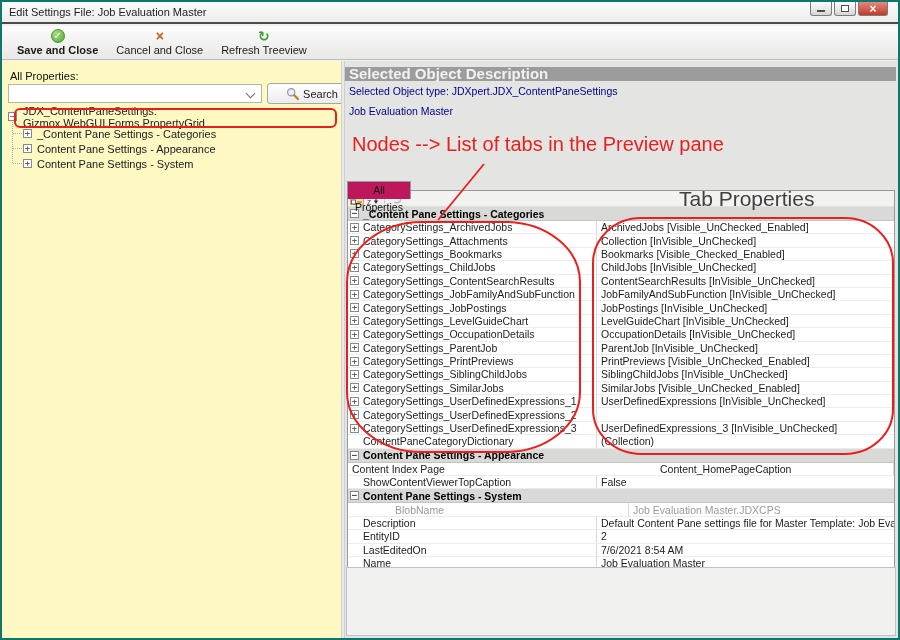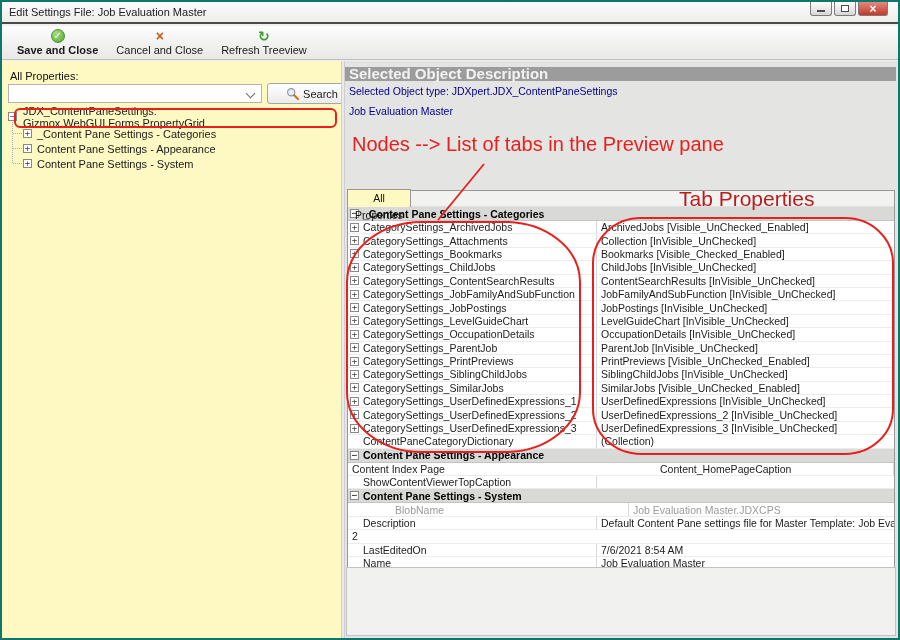--- a/index.html
+++ b/index.html
@@ -75,22 +75,22 @@
     padding-left:11px; font-size:11px; color:#1a1a1a; }
   .tree-child::before { content:""; position:absolute; left:1px; top:7px; width:9px; border-top:1px dotted #9fb0c4; }
 
   
   .right-panel { position:absolute; left:343px; top:59px; width:553px; height:577px; background:#e4e4e3; }
   .desc-header { position:absolute; left:0; top:6px; width:551px; height:14px;
     background:#9c9c9c; color:#f2f2f2; font-size:15px; line-height:14px; padding-left:4px; font-weight:bold; }
   .desc-type { position:absolute; left:4px; top:24px; font-size:10.5px; color:#00008b; }
   .desc-name { position:absolute; left:4px; top:44px; font-size:10.5px; color:#00008b; }
 
-  .tab { position:absolute; left:2px; top:128px; width:64px; height:18px;
-    background:#fef9c3; border:1px solid #989898; border-bottom:none;
+  .tab { position:absolute; left:2px; top:120px; width:64px; height:18px;
+    background:#be185d; border:1px solid #989898; border-bottom:none;
     font-size:10.5px; text-align:center; line-height:17px; color:#111; cursor:pointer; z-index:2; }
 
   .tabpage { position:absolute; left:2px; top:129px; width:548px; height:380px;
     border:1px solid #989898; background:#fff; overflow:hidden; }
 
   .grid-toolbar { height:16px; background:#f2f2f1; border-bottom:1px solid #e0e0e0;
     display:flex; align-items:center; gap:2px; padding-left:2px; }
   .gt-ico { width:14px; height:13px; display:flex; align-items:center; justify-content:center; cursor:pointer; }
   .gt-ico.selected { background:#fbe3a3; border:1px solid #d8ab52; }
   .gt-sep { width:1px; height:11px; background:#cfcfcf; margin:0 2px; }
@@ -351,23 +351,20 @@
             </div>
             <div class="pcell value">
               <span>UserDefinedExpressions [InVisible_UnChecked]</span>
             </div>
           </div>
           <div class="prow">
             <div class="pcell name">
               <span class="expander">+</span>
               <span>CategorySettings_UserDefinedExpressions_2</span>
             </div>
-            <div class="pcell value">
-              <span>UserDefinedExpressions_2 [InVisible_UnChecked]</span>
-            </div>
           </div>
           <div class="prow">
             <div class="pcell name">
               <span class="expander">+</span>
               <span>CategorySettings_UserDefinedExpressions_3</span>
             </div>
             <div class="pcell value">
               <span>UserDefinedExpressions_3 [InVisible_UnChecked]</span>
             </div>
           </div>
@@ -391,20 +388,23 @@
             <div class="pcell name">
               <span class="noexp"></span>
               <span>Content_HomePageCaption</span>
             </div>
           </div>
           <div class="prow">
             <div class="pcell name">
               <span class="noexp"></span>
               <span>ShowContentViewerTopCaption</span>
             </div>
+            <div class="pcell value">
+              <span>False</span>
+            </div>
           </div>
           <div class="pcat">
             <span class="expander">−</span>
             <span>Content Pane Settings - System</span>
           </div>
           <div class="prow disabled">
             <div class="pcell name">
               <span class="noexp"></span>
               <span>BlobName</span>
             </div>
@@ -415,20 +415,24 @@
           <div class="prow">
             <div class="pcell name">
               <span class="noexp"></span>
               <span>Description</span>
             </div>
             <div class="pcell value">
               <span>Default Content Pane settings file for Master Template: Job Evaluation Master</span>
             </div>
           </div>
           <div class="prow">
+            <div class="pcell name">
+              <span class="noexp"></span>
+              <span>EntityID</span>
+            </div>
             <div class="pcell value">
               <span>2</span>
             </div>
           </div>
           <div class="prow">
             <div class="pcell name">
               <span class="noexp"></span>
               <span>LastEditedOn</span>
             </div>
             <div class="pcell value">
@@ -451,16 +455,16 @@
   </div>
 
   <div class="annotation-layer">
     <svg width="896" height="636" viewBox="0 0 896 636">
       <rect class="annot-shape" x="13" y="107" width="321" height="18" rx="5" fill="none" stroke-width="2" stroke="#e8201d"></rect>
       <line class="annot-shape" x1="482" y1="162" x2="436" y2="218" stroke-width="1.8" stroke="#e8201d"></line>
       <rect class="annot-shape" x="345" y="220" width="233" height="230" rx="75" ry="60" fill="none" stroke-width="2" stroke="#e8201d"></rect>
       <rect class="annot-shape" x="591" y="216" width="300" height="236" rx="48" ry="45" fill="none" stroke-width="2" stroke="#e8201d"></rect>
     </svg>
     <div class="annot-text annot-nodes" style="color: rgb(232, 32, 29);">Nodes --&gt; List of tabs in the Preview pane</div>
-    <div class="annot-text annot-tabprops" style="color: #b91c1c;">Tab Properties</div>
+    <div class="annot-text annot-tabprops" style="color: #404040;">Tab Properties</div>
   </div>
 
 </div>
 
 </body></html>

